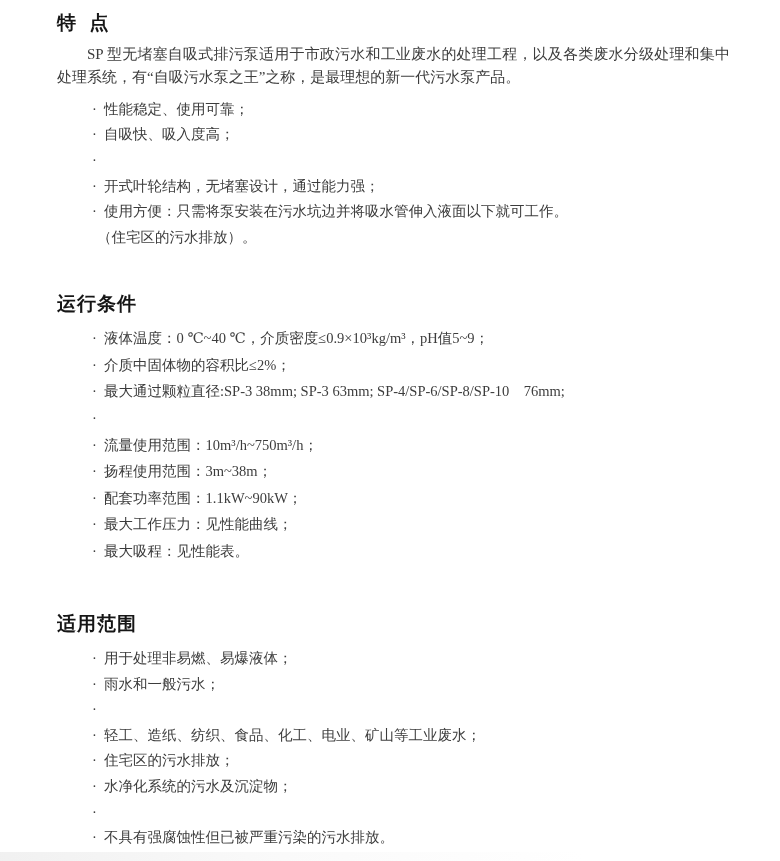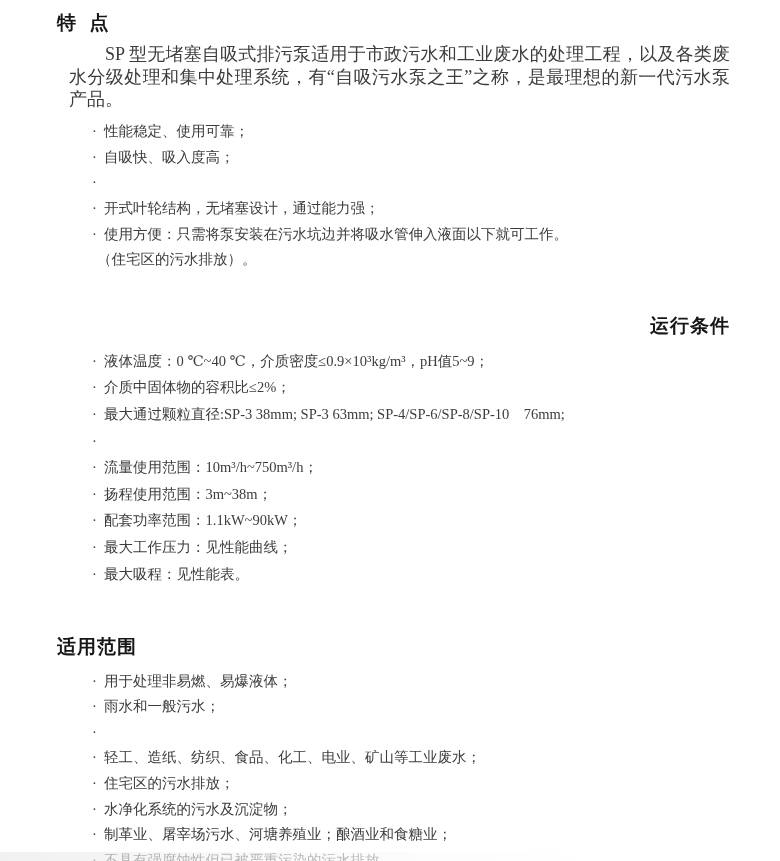--- a/index.html
+++ b/index.html
@@ -22,25 +22,25 @@
   h1.sec-title {
     margin: 0;
     font-size: 19px;
     line-height: 23px;
     font-weight: bold;
     color: #161616;
     letter-spacing: 1px;
     font-family: Liberation Mono, monospace;
   }
   .title-features { padding-top: 13px; }
-  .title-operating { padding-top: 48px; text-align: right; }
+  .title-operating { padding-top: 48px; }
   .title-application { padding-top: 50px; }
   p.intro {
-    margin: 7px 0 0 12px;
-    font-size: 18px;
+    margin: 7px 0 0 0;
+    font-size: 15px;
     line-height: 22.5px;
     text-indent: 2em;
     color: #3c3c3c;
     text-align: justify;
   }
   ul.bullet-list {
     list-style: none;
     margin: 0;
     padding: 8px 0 0 35px;
   }
@@ -111,19 +111,19 @@
 
     <h1 class="sec-title title-application">适用范围</h1>
 
     <ul class="bullet-list">
       <li><span class="dot">·</span><span>用于处理非易燃、易爆液体；</span></li>
       <li><span class="dot">·</span><span>雨水和一般污水；</span></li>
       <li><span class="dot">·</span></li>
       <li><span class="dot">·</span><span>轻工、造纸、纺织、食品、化工、电业、矿山等工业废水；</span></li>
       <li><span class="dot">·</span><span>住宅区的污水排放；</span></li>
       <li><span class="dot">·</span><span>水净化系统的污水及沉淀物；</span></li>
-      <li><span class="dot">·</span><span>制革业、屠宰场污水、河塘养殖业；酿酒业和食糖业；</span></li>
+      <li><span class="dot">·</span></li>
       <li><span class="dot">·</span><span>不具有强腐蚀性但已被严重污染的污水排放。</span></li>
     </ul>
 
   </div>
   <div class="bottom-fade"></div>
 </div>
 
 </body></html>

